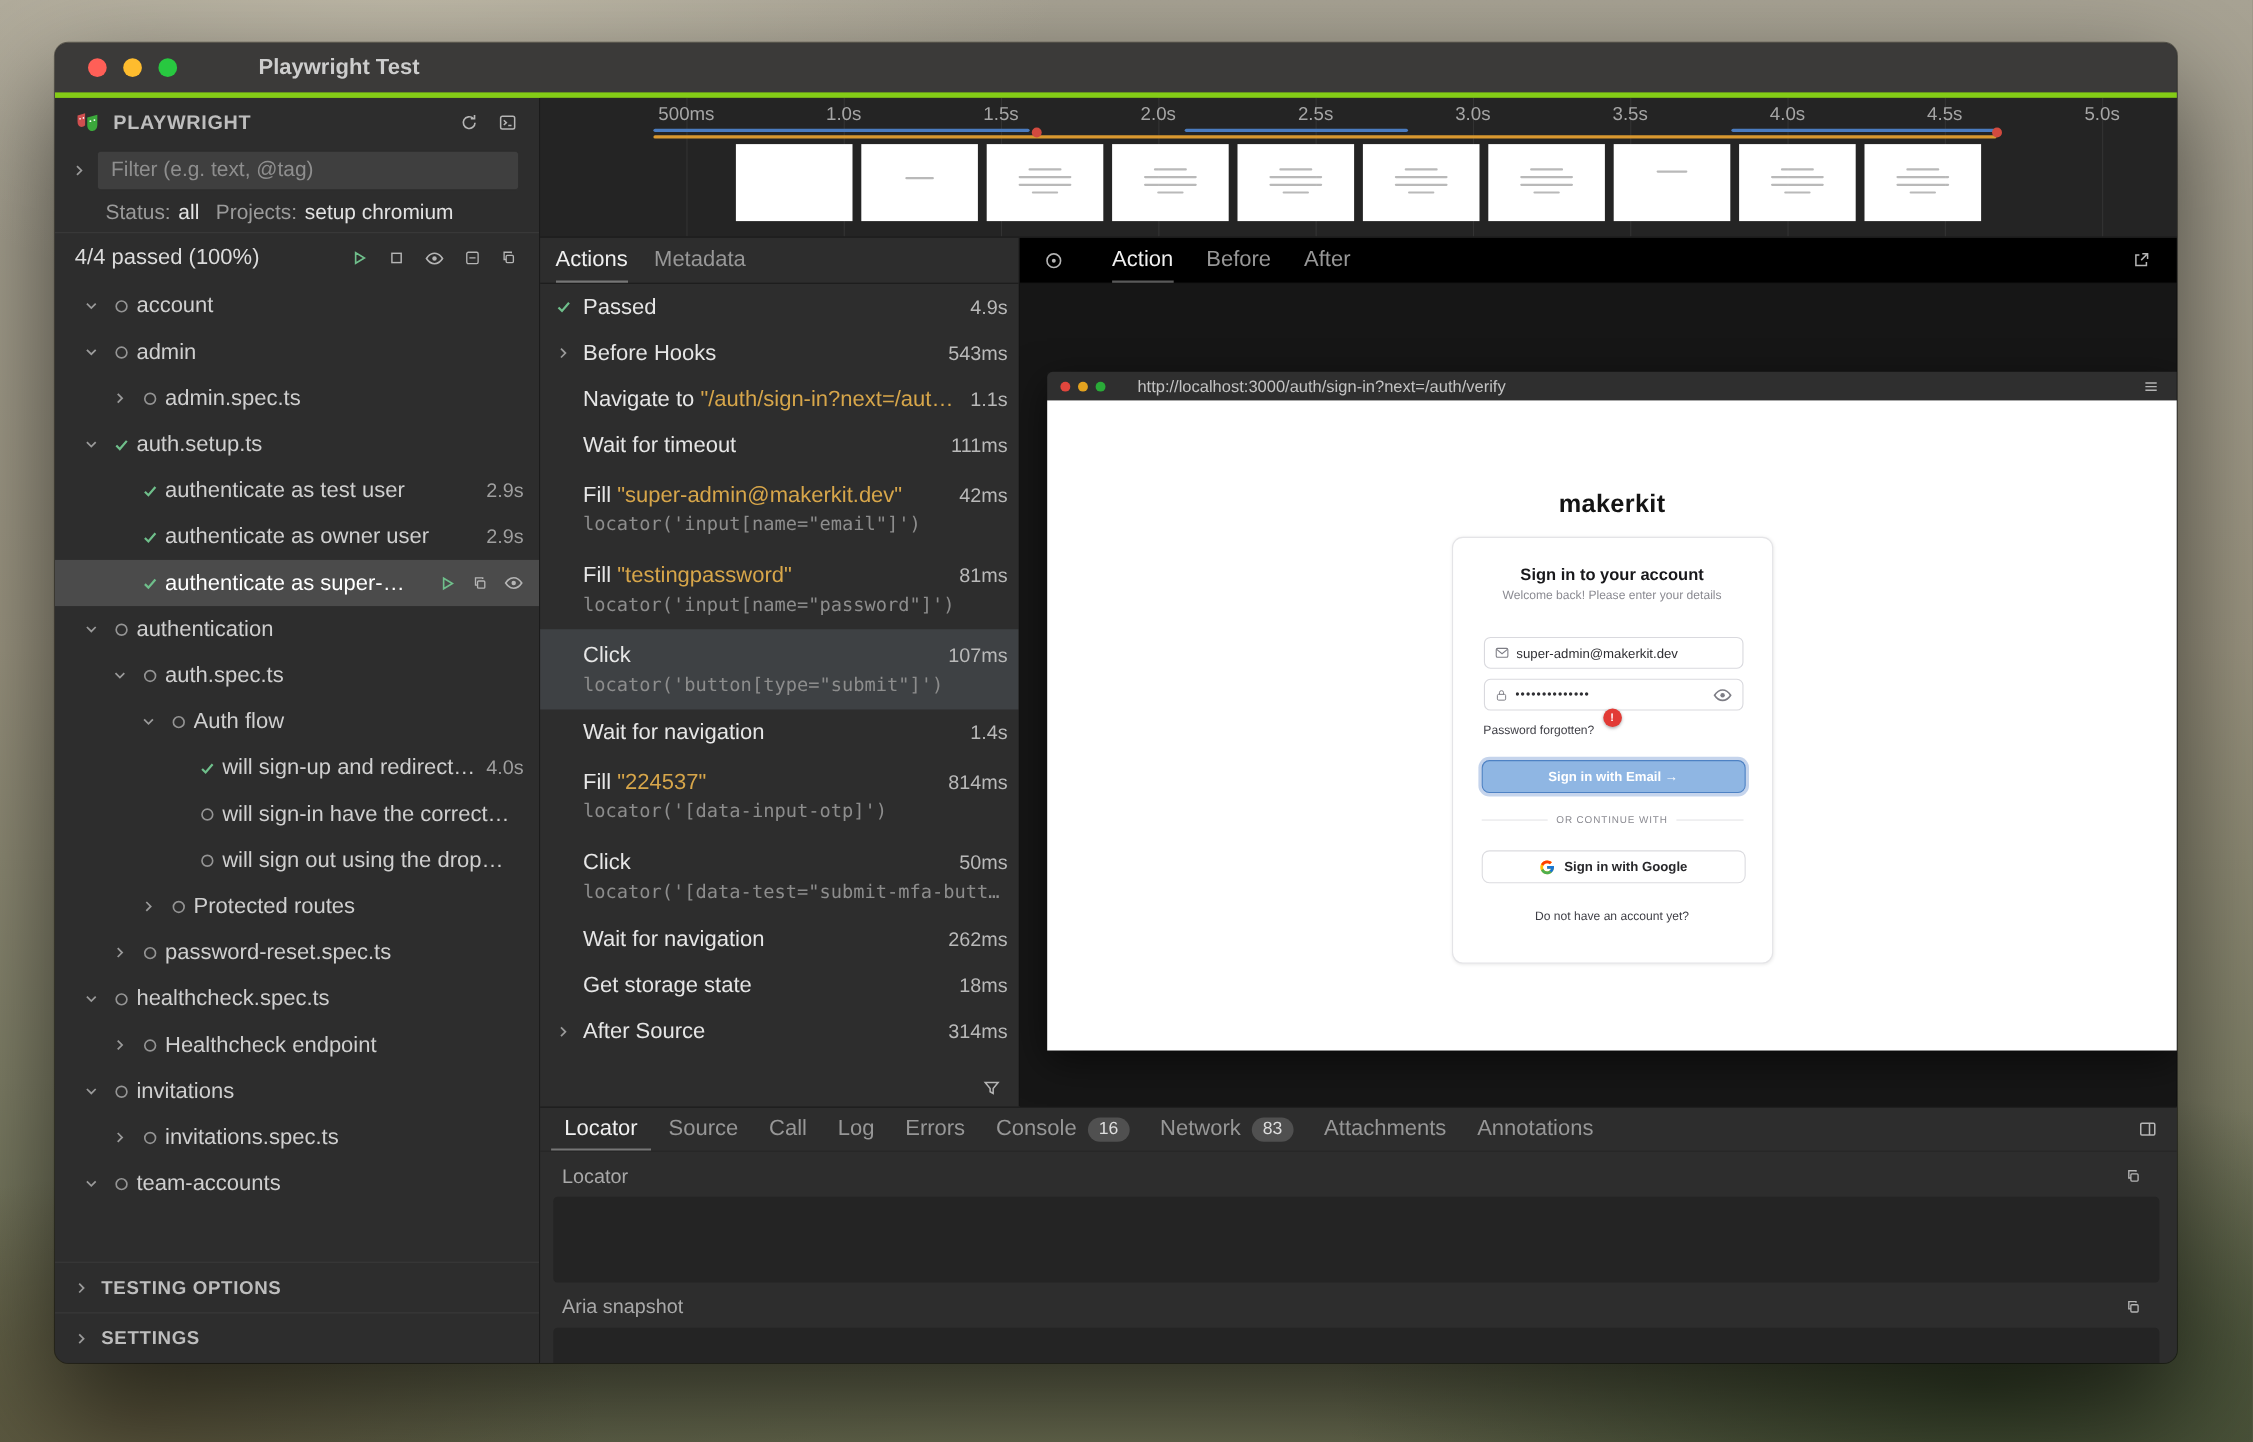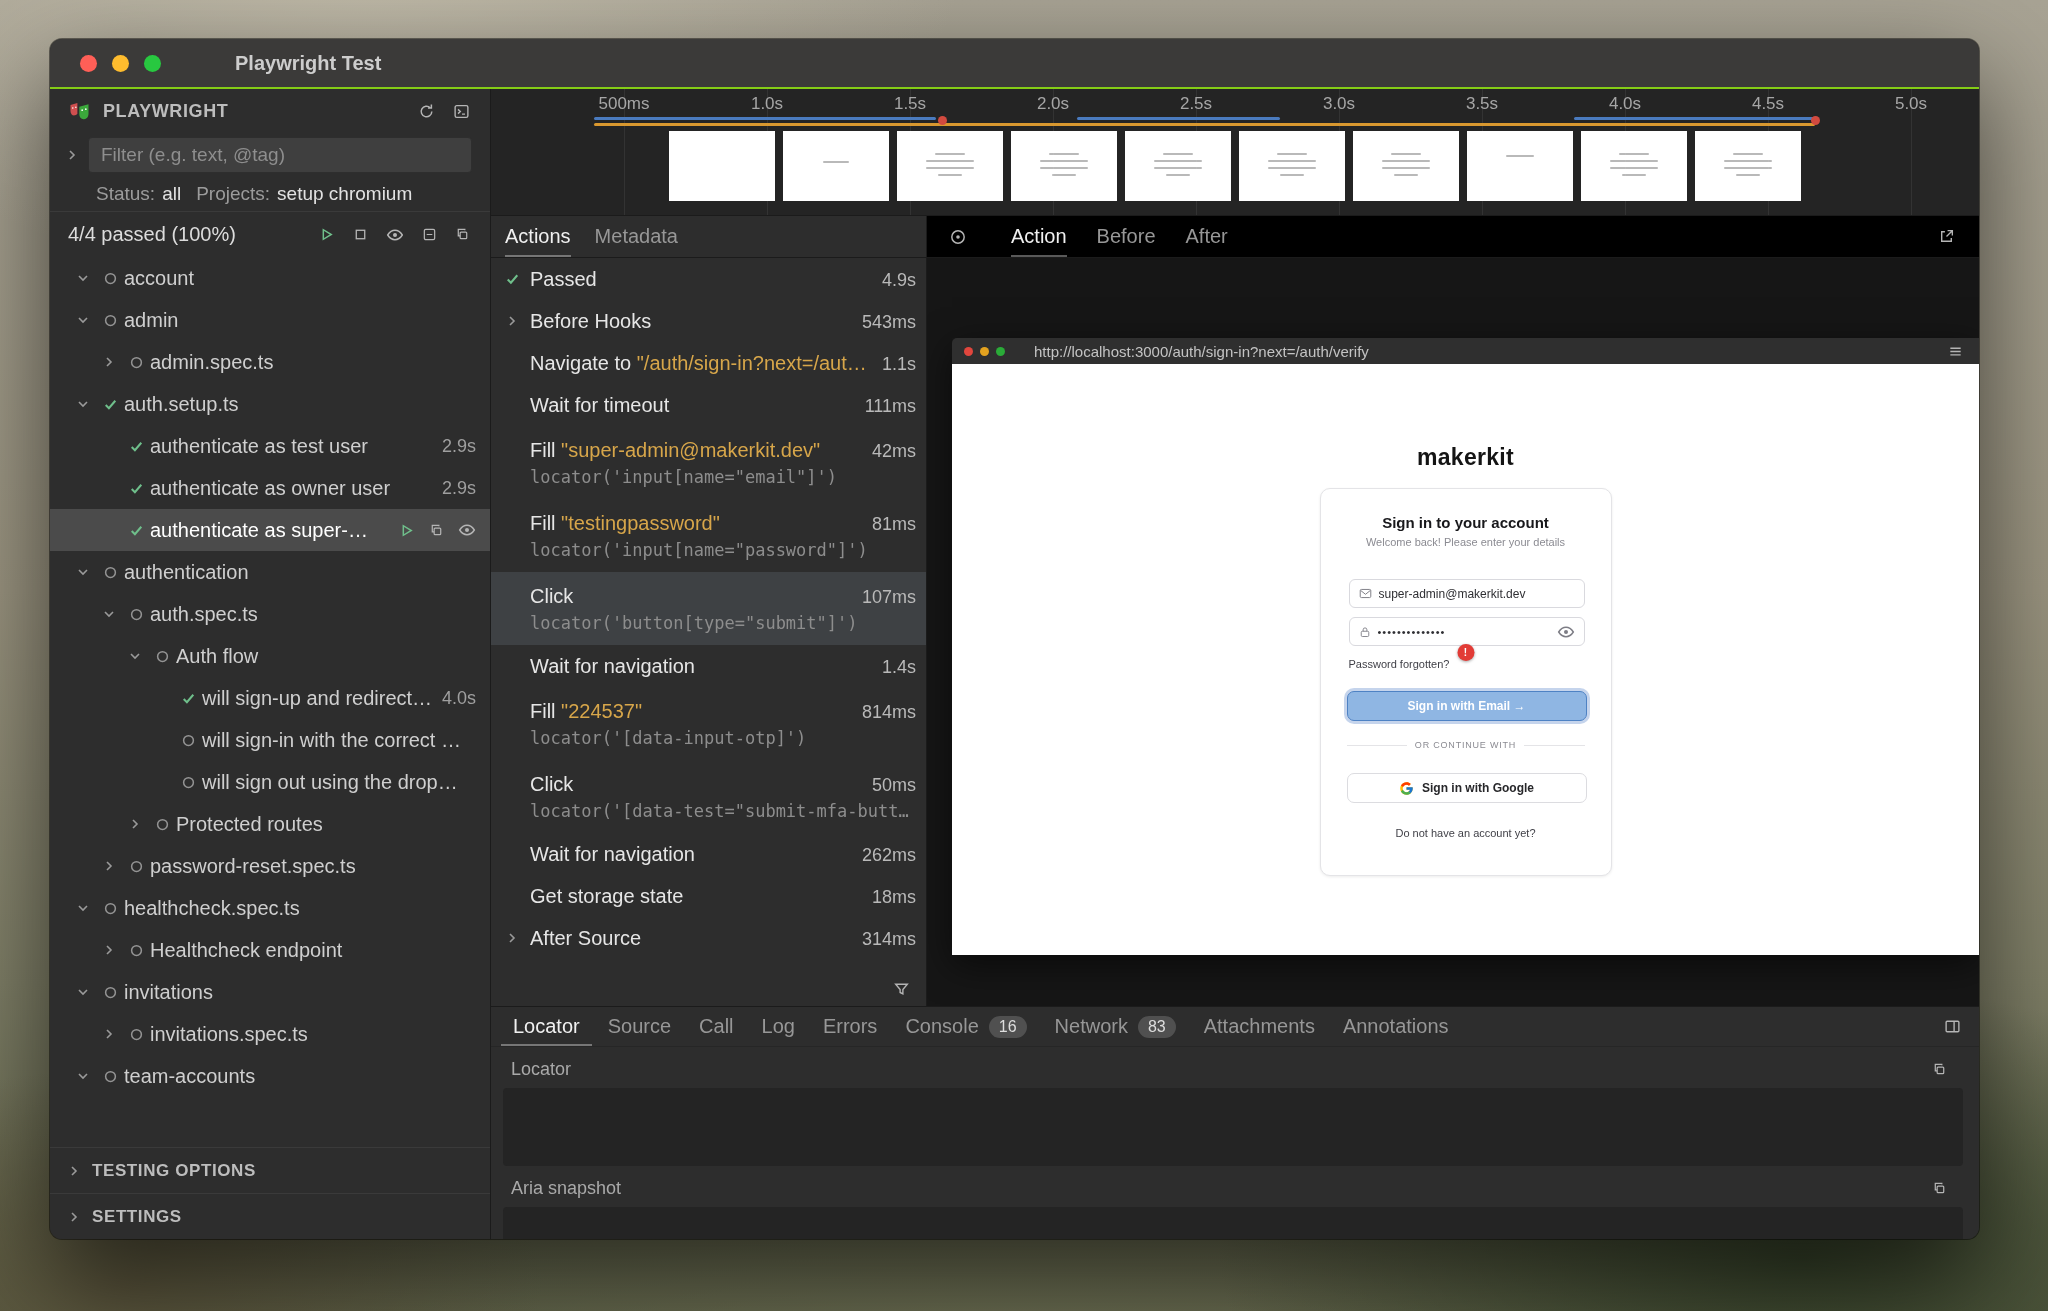--- a/index.html
+++ b/index.html
@@ -6,21 +6,21 @@
 html,body{width:2048px;height:1311px}
 body{font-family:"Liberation Sans",sans-serif;overflow:hidden;background:#8b8974}
 .desktop{position:absolute;inset:0;background:
  radial-gradient(900px 420px at 88% 96%, rgba(52,64,40,.95), transparent 65%),
  radial-gradient(700px 360px at 6% 98%, rgba(88,82,58,.95), transparent 60%),
  radial-gradient(1200px 500px at 50% 104%, rgba(110,112,84,.85), transparent 70%),
  radial-gradient(1000px 600px at 18% -5%, rgba(196,190,172,.9), transparent 60%),
  linear-gradient(180deg,#a8a394 0%,#99937f 45%,#7e7e66 75%,#5f6349 100%)}
 .window{position:absolute;left:50px;top:39px;width:1929px;height:1200px;background:#2b2b2b;border-radius:12px;
  box-shadow:0 40px 100px rgba(0,0,0,.6),0 0 0 1px rgba(0,0,0,.45);overflow:hidden;display:flex;flex-direction:column}
-.titlebar{height:50px;background:#3b3a39;border-bottom:2px solid #84cc16;display:flex;align-items:center;flex:none;position:relative}
+.titlebar{height:50px;background:#3b3a39;border-bottom:5px solid #84cc16;display:flex;align-items:center;flex:none;position:relative}
 .lights{display:flex;gap:15px;padding-left:30px}
 .light{width:17px;height:17px;border-radius:50%;display:inline-block}
 .l-red{background:#ff5f57}.l-yellow{background:#febc2e}.l-green{background:#28c840}
 .title{position:absolute;left:185px;font-size:20px;font-weight:700;color:#cdcdcd}
 .body{flex:1;display:flex;min-height:0}
 
 .sidebar{width:441px;flex:none;background:#2d2d2d;border-right:1px solid #1b1b1b;display:flex;flex-direction:column;min-height:0}
 .sb-header{height:44px;flex:none;display:flex;align-items:center;padding:0 20px 0 18px;gap:12px}
 .brand{font-size:18px;font-weight:700;color:#bdbdbd;letter-spacing:.6px;flex:1}
 .icon-btn{color:#b5b5b5;display:inline-flex;align-items:center;justify-content:center;cursor:pointer}
@@ -358,21 +358,21 @@
               <span class="tlabel">will sign-up and redirect…</span>
               <span class="tdur">4.0s</span>
             </div>
             <div class="tree-row" style="padding-left: 98px;">
               <span class="chev"></span>
               <span class="ticon">
                 <svg viewBox="0 0 16 16" width="15" height="15">
                   <circle cx="8" cy="8" r="5.2" fill="none" stroke="currentColor" stroke-width="1.6"></circle>
                 </svg>
               </span>
-              <span class="tlabel">will sign-in with the correct cr…</span>
+              <span class="tlabel">will sign-in have the correct cr…</span>
             </div>
             <div class="tree-row" style="padding-left: 98px;">
               <span class="chev"></span>
               <span class="ticon">
                 <svg viewBox="0 0 16 16" width="15" height="15">
                   <circle cx="8" cy="8" r="5.2" fill="none" stroke="currentColor" stroke-width="1.6"></circle>
                 </svg>
               </span>
               <span class="tlabel">will sign out using the dropdo…</span>
             </div>

